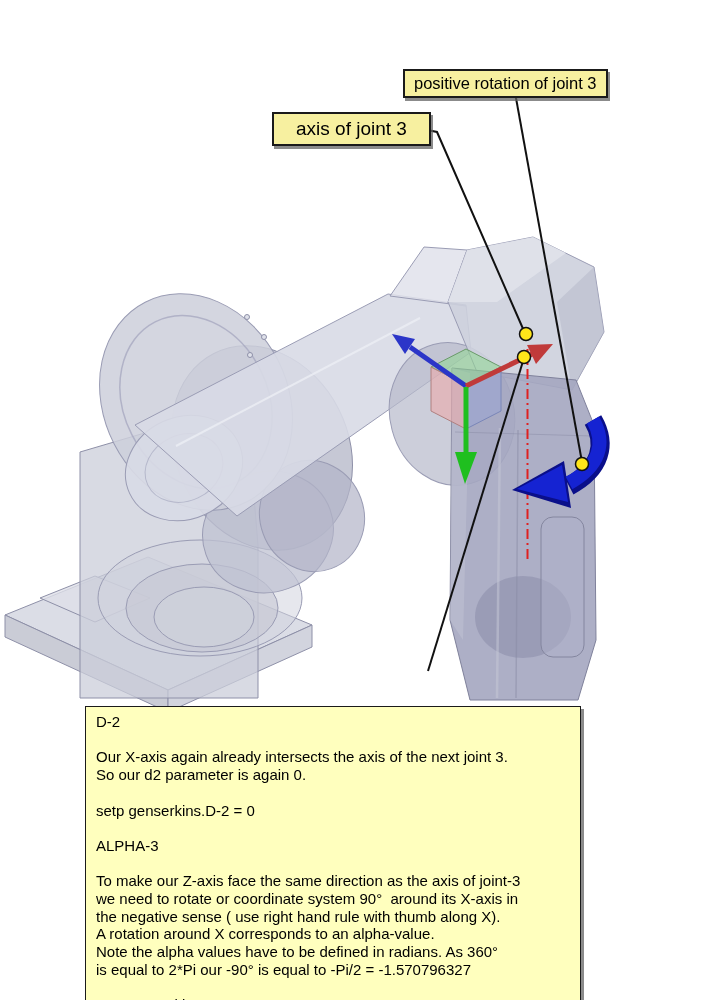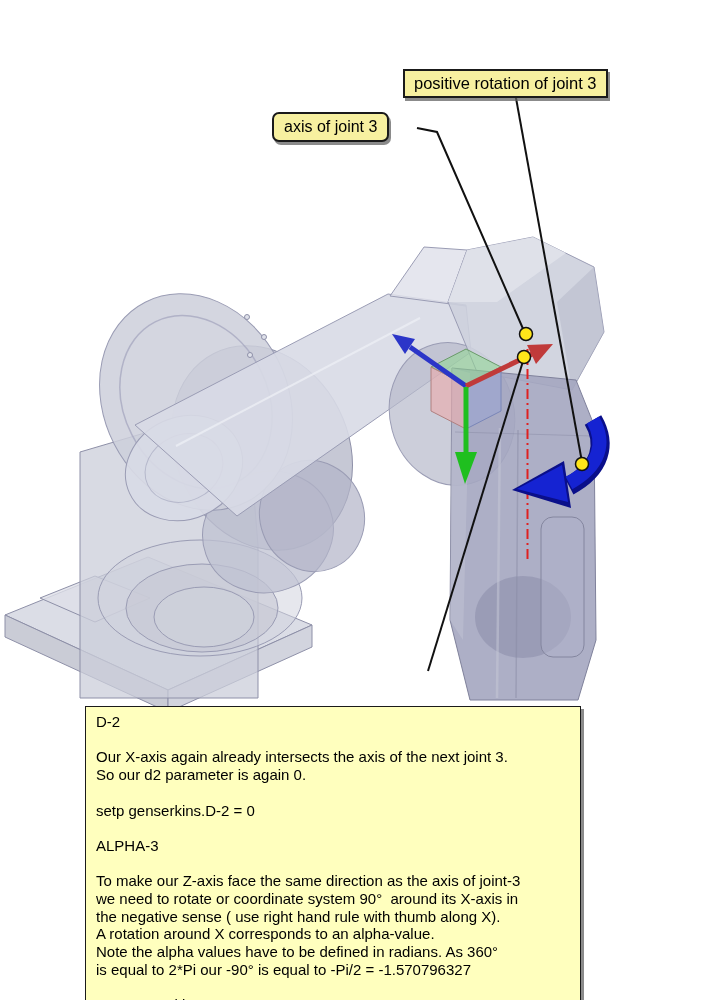--- a/index.html
+++ b/index.html
@@ -6,21 +6,21 @@
   .canvas{
     position:relative;width:707px;height:1000px;background:#ffffff;
     overflow:hidden;font-family:"Liberation Sans",sans-serif;color:#000;
   }
   .scene{position:absolute;left:0;top:0;z-index:1;}
   .callout{
     position:absolute;z-index:3;background:#f7f0a0;border:2px solid #1a1a1a;
     box-shadow:2px 3px 0 rgba(100,100,100,.75);white-space:nowrap;color:#000;
   }
   .callout.pos-rot{left:403px;top:46px;font-size:16.5px;padding:3px 9px;margin-top:23px;}
-  .callout.axis-j3{left:272px;top:112px;font-size:16px;padding:4px 10px;border-radius:7px;}
+  .callout.axis-j3{left:272px;top:112px;font-size:19px;padding:4px 22px;}
   .notebox{
     position:absolute;z-index:3;left:85px;top:706px;width:496px;height:308px;
     box-sizing:border-box;background:#ffffbe;border:1.5px solid #1a1a1a;
     box-shadow:3px 3px 0 rgba(100,100,100,.75);
     padding:6px 10px;font-size:15px;line-height:17.7px;
     white-space:pre-wrap;color:#000;
   }
 </style>
 </head>
 <body>

